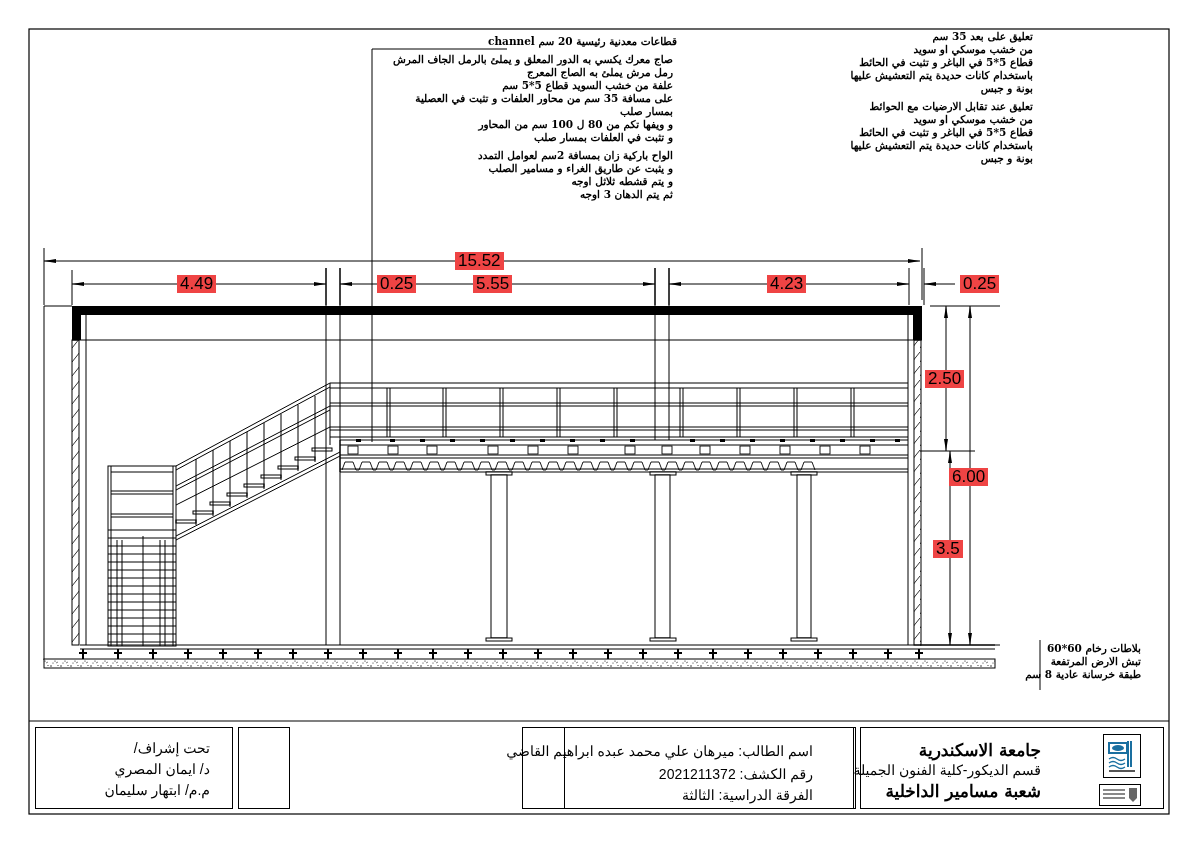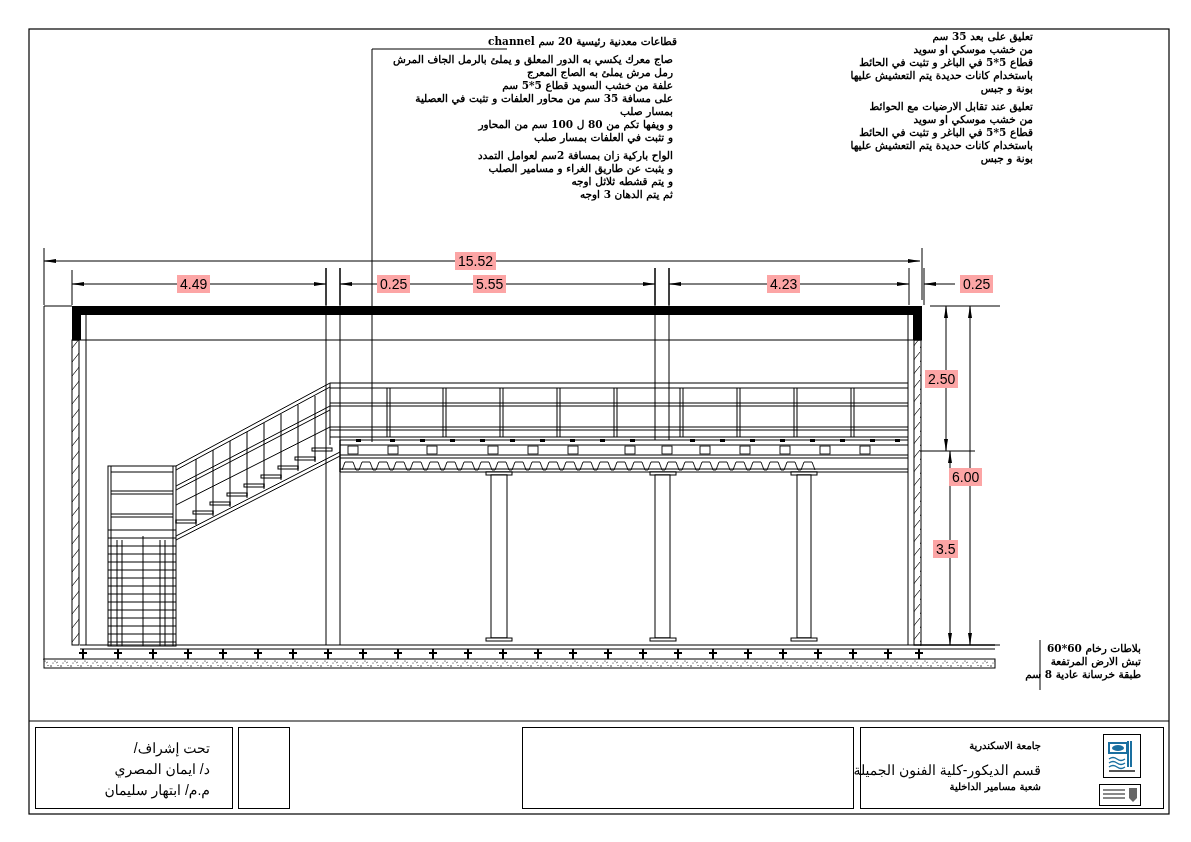--- a/index.html
+++ b/index.html
@@ -2,25 +2,25 @@
 <html><head>
 <meta charset="utf-8">
 <style>
   html,body{margin:0;padding:0;background:#ffffff;}
   body{width:1191px;height:842px;position:relative;overflow:hidden;font-family:"DejaVu Sans",sans-serif;color:#000;}
   .sheet{position:absolute;left:0;top:0;width:1191px;height:709px;}
   svg{position:absolute;left:0;top:0;}
   .note{position:absolute;direction:rtl;text-align:right;font-family:"DejaVu Serif",serif;font-weight:bold;font-size:10.5px;line-height:13px;white-space:nowrap;}
   .note div{margin:0;}
   .gap{height:5px;}
-  .dim{position:absolute;font-family:"Liberation Sans",sans-serif;font-size:14px;background:#fca5a5;padding:0 3px;line-height:18px;}
+  .dim{position:absolute;font-family:"Liberation Sans",sans-serif;font-size:17px;background:#ef4444;padding:0 3px;line-height:18px;}
   .caption{position:absolute;direction:rtl;text-align:center;font-family:"DejaVu Serif",serif;font-weight:bold;font-size:11px;line-height:14px;white-space:nowrap;}
   .tb-box{position:absolute;border:1.5px solid #000;box-sizing:border-box;}
   .tb-text{position:absolute;direction:rtl;text-align:right;font-family:Liberation Sans, sans-serif;font-size:14px;white-space:nowrap;}
-  .tb-bold{font-family:"DejaVu Serif",serif;font-weight:bold;font-size:10px;text-align:center;}
+  .tb-bold{font-family:"DejaVu Serif",serif;font-weight:bold;font-size:17px;text-align:center;}
   .logo{position:absolute;border:1px solid #000;box-sizing:border-box;background:#fff;}
 </style>
 </head>
 <body>
 
 <div class="sheet">
 
 <svg width="1191" height="842" viewBox="0 0 1191 842">
   <defs>
     <pattern id="hatch" width="8" height="14" patternUnits="userSpaceOnUse">
@@ -353,20 +353,25 @@
 <div class="caption" style="left:380px;top:678px;width:400px;">
 </div>
 
 <div class="tb-box" style="left:35px;top:727px;width:198px;height:82px;">
   <div class="tb-text" style="right:22px;top:12px;">تحت إشراف/</div>
   <div class="tb-text" style="right:22px;top:33px;">د/ ايمان المصري</div>
   <div class="tb-text" style="right:22px;top:54px;">م.م/ ابتهار سليمان</div>
 </div>
 <div class="tb-box" style="left:238px;top:727px;width:52px;height:82px;"></div>
 <div class="tb-box" style="left:522px;top:727px;width:332px;height:82px;border-width:1px;"></div>
+<div class="tb-box" style="left:564px;top:727px;width:292px;height:82px;">
+  <div class="tb-text" style="right:42px;top:15px;">اسم الطالب: ميرهان علي محمد عبده ابراهيم القاضي</div>
+  <div class="tb-text" style="right:42px;top:38px;">رقم الكشف: 2021211372</div>
+  <div class="tb-text" style="right:42px;top:59px;">الفرقة الدراسية: الثالثة</div>
+</div>
 <div class="tb-box" style="left:860px;top:727px;width:304px;height:82px;">
   <div class="tb-text tb-bold" style="right:122px;top:12px;">جامعة الاسكندرية</div>
   <div class="tb-text" style="right:122px;top:34px;">قسم الديكور-كلية الفنون الجميلة</div>
   <div class="tb-text tb-bold" style="right:122px;top:53px;">شعبة مسامير الداخلية</div>
   <div class="logo" style="left:242px;top:6px;width:38px;height:44px;">
     <svg width="36" height="42" viewBox="0 0 36 42">
       <rect x="3" y="3" width="30" height="36" fill="#fff"></rect>
       <path d="M5 8 h18 v10 h-18 z" fill="none" stroke="#1a6fa0" stroke-width="2"></path>
       <ellipse cx="14" cy="13" rx="6" ry="3" fill="#1a6fa0"></ellipse>
       <path d="M24 6 v26 M27 6 v26" stroke="#1a6fa0" stroke-width="2"></path>

